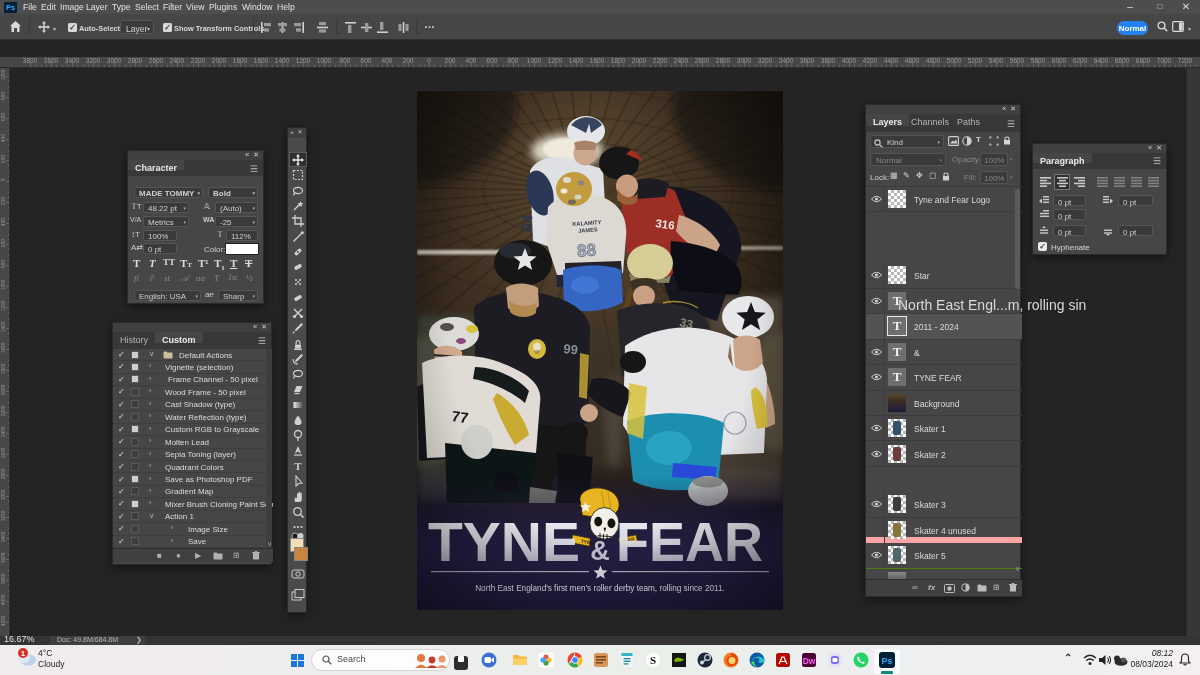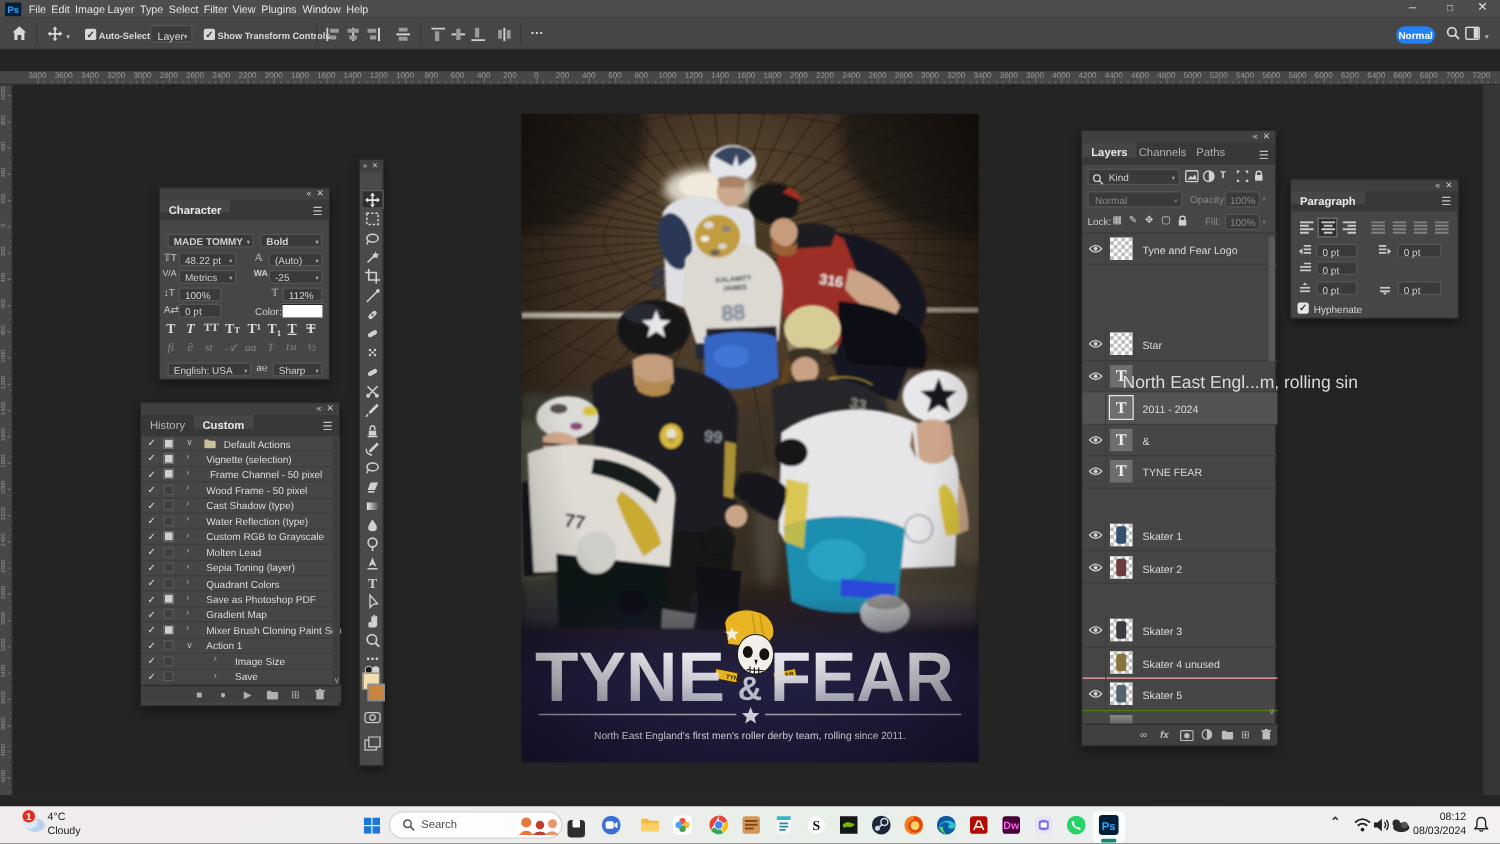--- a/index.html
+++ b/index.html
@@ -1268,20 +1268,25 @@
           <div style="position:absolute;left:5px;top:8px;">
             <svg width="11" height="8" viewBox="0 0 11 8">
               <path d="M0.5 4 Q5.5 -1.5 10.5 4 Q5.5 9.5 0.5 4 Z" fill="none" stroke="#cfcfcf" stroke-width="1"></path>
               <circle cx="5.5" cy="4" r="1.6" fill="#cfcfcf"></circle>
             </svg>
           </div>
           <div style="position:absolute;left:18px;top:0;width:1px;height:25px;background:#3c3c3c;"></div>
           <div style="position:absolute;left:22px;top:3px;width:18px;height:18px;background:#6e6e6e;color:#f0f0f0;font-family:'Liberation Serif',serif;font-weight:bold;font-size:13px;text-align:center;line-height:18px;">T</div>
           <span style="position:absolute;left:48px;top:8px;color:#dadada;font-size:8.5px;white-space:nowrap;">TYNE  FEAR</span>
         </div>
+        <div style="position:absolute;left:0;top:203.6px;width:156px;height:25.45px;border-bottom:1px solid #3c3c3c;">
+          <div style="position:absolute;left:18px;top:0;width:1px;height:25px;background:#3c3c3c;"></div>
+          <div style="position:absolute;left:22px;top:3px;width:18px;height:18px;background:linear-gradient(180deg,#5a4630 0%,#3a2e20 40%,#2a2535 75%,#1d1837 100%);"></div>
+          <span style="position:absolute;left:48px;top:8px;color:#dadada;font-size:8.5px;white-space:nowrap;">Background</span>
+        </div>
         <div style="position:absolute;left:0;top:229.04999999999998px;width:156px;height:25.45px;border-bottom:1px solid #3c3c3c;">
           <div style="position:absolute;left:5px;top:8px;">
             <svg width="11" height="8" viewBox="0 0 11 8">
               <path d="M0.5 4 Q5.5 -1.5 10.5 4 Q5.5 9.5 0.5 4 Z" fill="none" stroke="#cfcfcf" stroke-width="1"></path>
               <circle cx="5.5" cy="4" r="1.6" fill="#cfcfcf"></circle>
             </svg>
           </div>
           <div style="position:absolute;left:18px;top:0;width:1px;height:25px;background:#3c3c3c;"></div>
           <div style="position:absolute;left:22px;top:3px;width:18px;height:18px;background-image:linear-gradient(45deg,#b8b8b8 25%,transparent 25%,transparent 75%,#b8b8b8 75%),linear-gradient(45deg,#b8b8b8 25%,#fff 25%,#fff 75%,#b8b8b8 75%);background-size:6px 6px;background-position:0 0,3px 3px;">
             <div style="position:absolute;left:5px;top:2px;width:8px;height:14px;background:#35506e;border-radius:2px;"></div>
@@ -1307,21 +1312,21 @@
               <path d="M0.5 4 Q5.5 -1.5 10.5 4 Q5.5 9.5 0.5 4 Z" fill="none" stroke="#cfcfcf" stroke-width="1"></path>
               <circle cx="5.5" cy="4" r="1.6" fill="#cfcfcf"></circle>
             </svg>
           </div>
           <div style="position:absolute;left:18px;top:0;width:1px;height:25px;background:#3c3c3c;"></div>
           <div style="position:absolute;left:22px;top:3px;width:18px;height:18px;background-image:linear-gradient(45deg,#b8b8b8 25%,transparent 25%,transparent 75%,#b8b8b8 75%),linear-gradient(45deg,#b8b8b8 25%,#fff 25%,#fff 75%,#b8b8b8 75%);background-size:6px 6px;background-position:0 0,3px 3px;">
             <div style="position:absolute;left:5px;top:2px;width:8px;height:14px;background:#3b3b3f;border-radius:2px;"></div>
           </div>
           <span style="position:absolute;left:48px;top:8px;color:#dadada;font-size:8.5px;white-space:nowrap;">Skater 3</span>
         </div>
-        <div style="position:absolute;left:0;top:330.84999999999997px;width:156px;height:25.45px;border-bottom:1px solid #fca5a5;">
+        <div style="position:absolute;left:0;top:330.84999999999997px;width:156px;height:25.45px;border-bottom:6px solid #fca5a5;">
           <div style="position:absolute;left:18px;top:0;width:1px;height:25px;background:#3c3c3c;"></div>
           <div style="position:absolute;left:22px;top:3px;width:18px;height:18px;background-image:linear-gradient(45deg,#b8b8b8 25%,transparent 25%,transparent 75%,#b8b8b8 75%),linear-gradient(45deg,#b8b8b8 25%,#fff 25%,#fff 75%,#b8b8b8 75%);background-size:6px 6px;background-position:0 0,3px 3px;">
             <div style="position:absolute;left:5px;top:2px;width:8px;height:14px;background:#88743a;border-radius:2px;"></div>
           </div>
           <span style="position:absolute;left:48px;top:8px;color:#dadada;font-size:8.5px;white-space:nowrap;">Skater 4 unused</span>
         </div>
         <div style="position:absolute;left:0;top:356.3px;width:156px;height:25.45px;border-bottom:1px solid #4d7c0f;">
           <div style="position:absolute;left:5px;top:8px;">
             <svg width="11" height="8" viewBox="0 0 11 8">
               <path d="M0.5 4 Q5.5 -1.5 10.5 4 Q5.5 9.5 0.5 4 Z" fill="none" stroke="#cfcfcf" stroke-width="1"></path>
@@ -1459,20 +1464,26 @@
     <svg class="abs" style="left:70px;top:82px;" width="10" height="10" viewBox="0 0 10 10">
         <path d="M5 10 L7 8 L3 8 Z" fill="#c9c9c9"></path>
         <rect x="1" y="3.5" width="8" height="1.4" fill="#c9c9c9"></rect>
         <rect x="1" y="6.3" width="8" height="1.4" fill="#c9c9c9"></rect>
       </svg>
     <div class="well" style="left:85px;top:81px;width:35px;height:11px;padding:1.5px 0 0 4px;">0 pt</div>
     <div style="position:absolute;left:5px;top:98px;width:9px;height:9px;background:#e8e8e8;border-radius:2px;color:#333;font-size:8px;line-height:9px;text-align:center;font-weight:bold;">✓</div>
     <span style="position:absolute;left:18px;top:99px;font-size:8px;color:#d5d5d5;">Hyphenate</span>
   </div>
 
+  <div class="abs" id="statusrow">
+    <div id="statusleft" style="left:50px;width:95px;"></div>
+    <span class="abs" style="left:4px;top:-2px;font-size:9px;color:#e0e0e0;">16.67%</span>
+    <span class="abs" style="left:57px;top:0px;font-size:7px;color:#b8b8b8;">Doc: 49.8M/684.8M</span>
+    <span class="abs" style="left:136px;top:0px;font-size:7px;color:#b8b8b8;">❯</span>
+  </div>
 
   <div class="abs" id="taskbar">
     <svg class="abs" style="left:16px;top:3px;" width="22" height="18" viewBox="0 0 22 18">
         <ellipse cx="12" cy="12" rx="8" ry="5.5" fill="#bcd2ea"></ellipse>
         <ellipse cx="8" cy="10" rx="6" ry="5" fill="#dce9f5"></ellipse>
         <circle cx="7" cy="5" r="5" fill="#d93025"></circle>
         <text x="7" y="8" font-size="8" fill="#fff" text-anchor="middle" font-family="Liberation Sans" font-weight="bold">1</text>
       </svg>
     <span class="abs" style="left:38px;top:3px;font-size:8.5px;color:#1a1a1a;">4°C</span>
     <span class="abs" style="left:38px;top:14px;font-size:8.5px;color:#1a1a1a;">Cloudy</span>
@@ -1627,20 +1638,20 @@
       </svg>
     <svg class="abs" style="left:1099px;top:9px;" width="13" height="12" viewBox="0 0 13 12">
         <path d="M0 4 L3 4 L6.5 1 L6.5 11 L3 8 L0 8 Z" fill="#222"></path>
         <path d="M8.5 3.5 Q10.5 6 8.5 8.5 M10.2 2 Q13 6 10.2 10" fill="none" stroke="#222" stroke-width="1.1"></path>
       </svg>
     <svg class="abs" style="left:1113px;top:9px;" width="15" height="12" viewBox="0 0 15 12">
         <ellipse cx="8" cy="8" rx="6.5" ry="3.8" fill="#2b2b2b"></ellipse>
         <circle cx="4" cy="4.5" r="3" fill="#2b2b2b"></circle>
         <circle cx="10.5" cy="6" r="2.6" fill="#555"></circle>
       </svg>
-    <span class="abs" style="left:1133px;top:3px;width:40px;text-align:right;font-size:8.5px;color:#1a1a1a;">08:12</span>
+    <span class="abs" style="left:1133px;top:3px;width:40px;text-align:right;font-size:8.5px;color:#1a1a1a;font-style:italic;">08:12</span>
     <span class="abs" style="left:1123px;top:14px;width:50px;text-align:right;font-size:8.5px;color:#1a1a1a;">08/03/2024</span>
     <svg class="abs" style="left:1179px;top:8px;" width="12" height="13" viewBox="0 0 12 13">
         <path d="M6 1 Q9.5 1 9.5 5 L9.5 8 L11 10 L1 10 L2.5 8 L2.5 5 Q2.5 1 6 1 Z" fill="none" stroke="#222" stroke-width="1.1"></path>
         <path d="M4.5 11.2 Q6 12.6 7.5 11.2" fill="none" stroke="#222" stroke-width="1.1"></path>
       </svg>
   </div>
 </div>
 
 </body></html>

